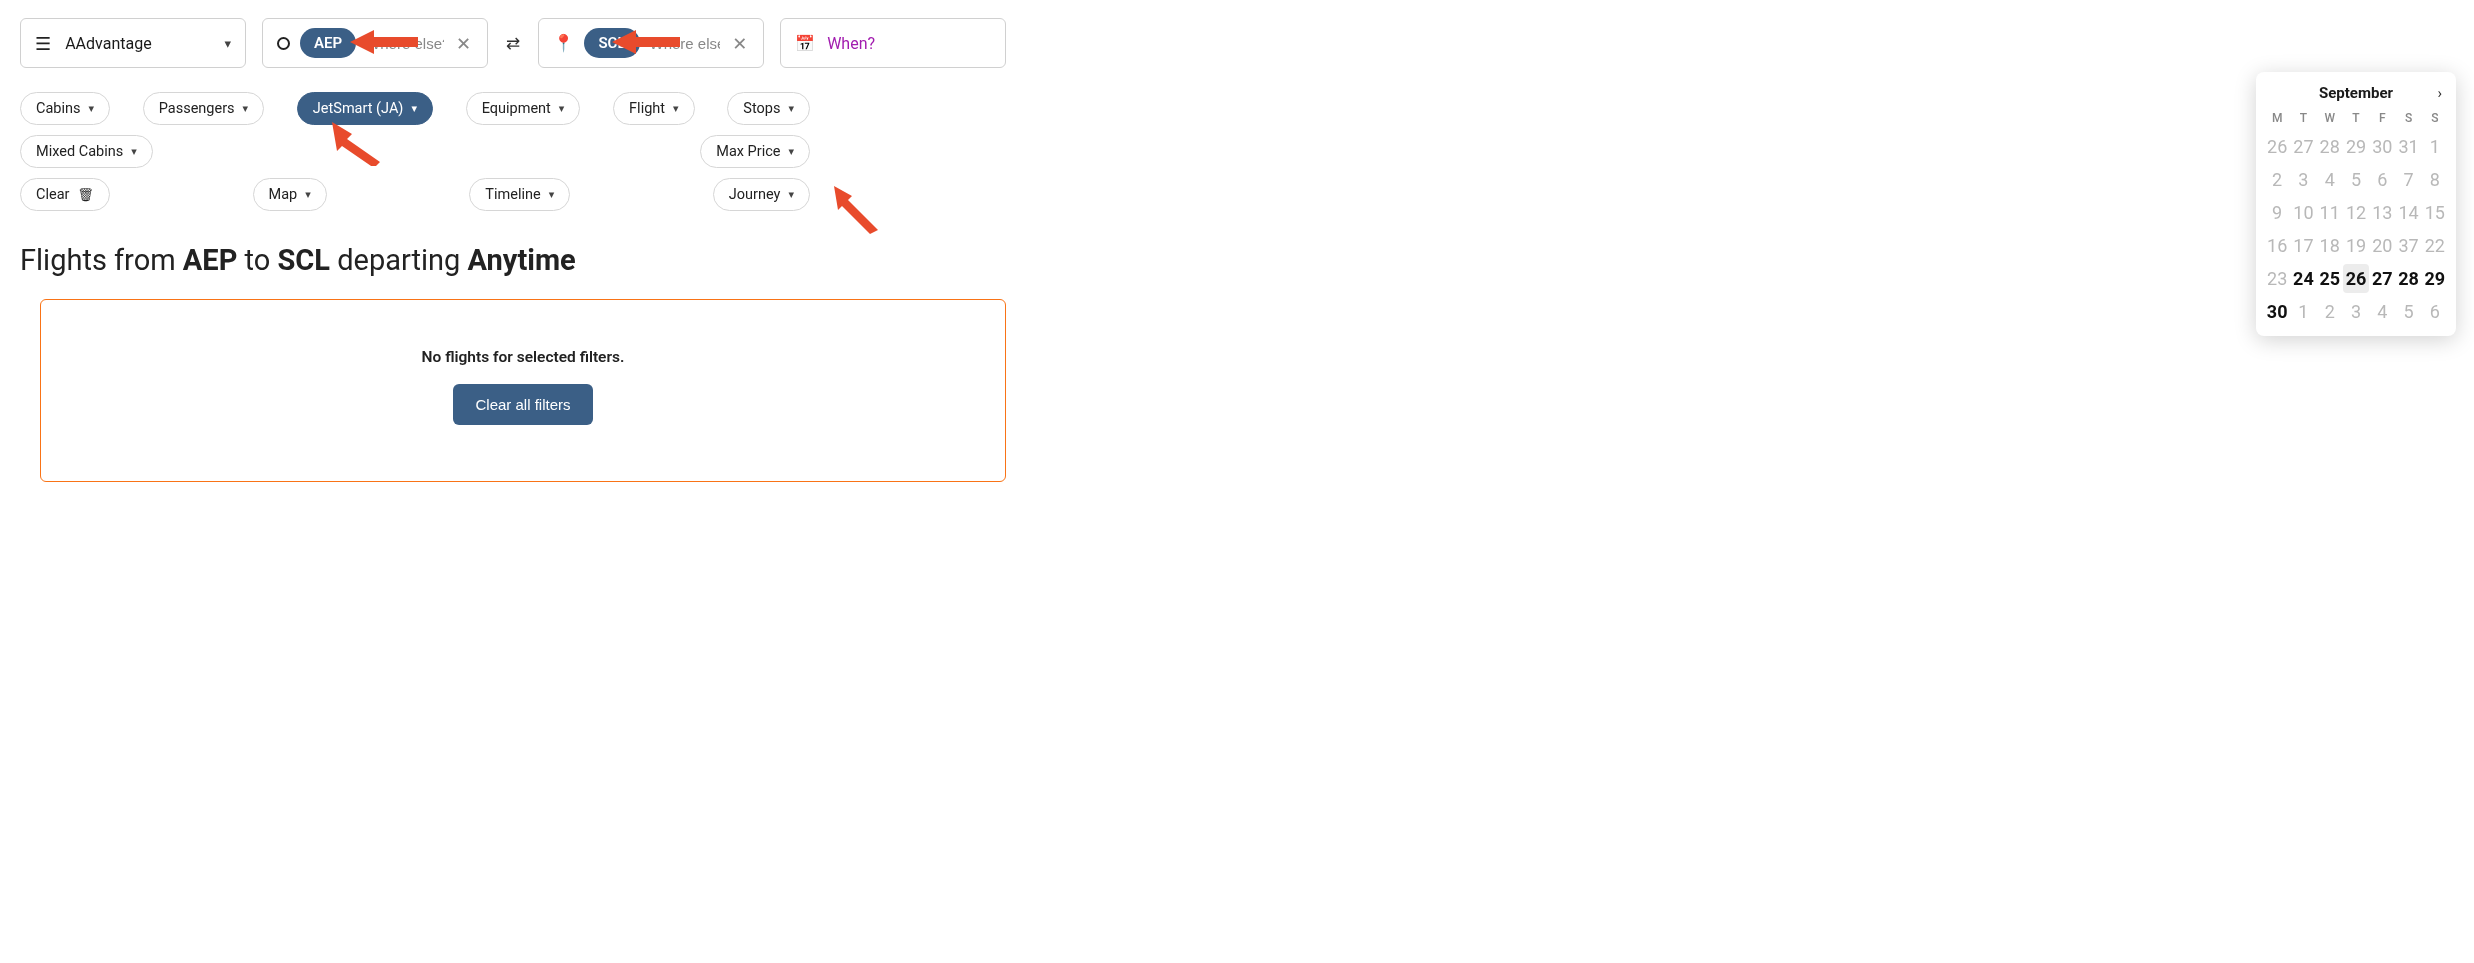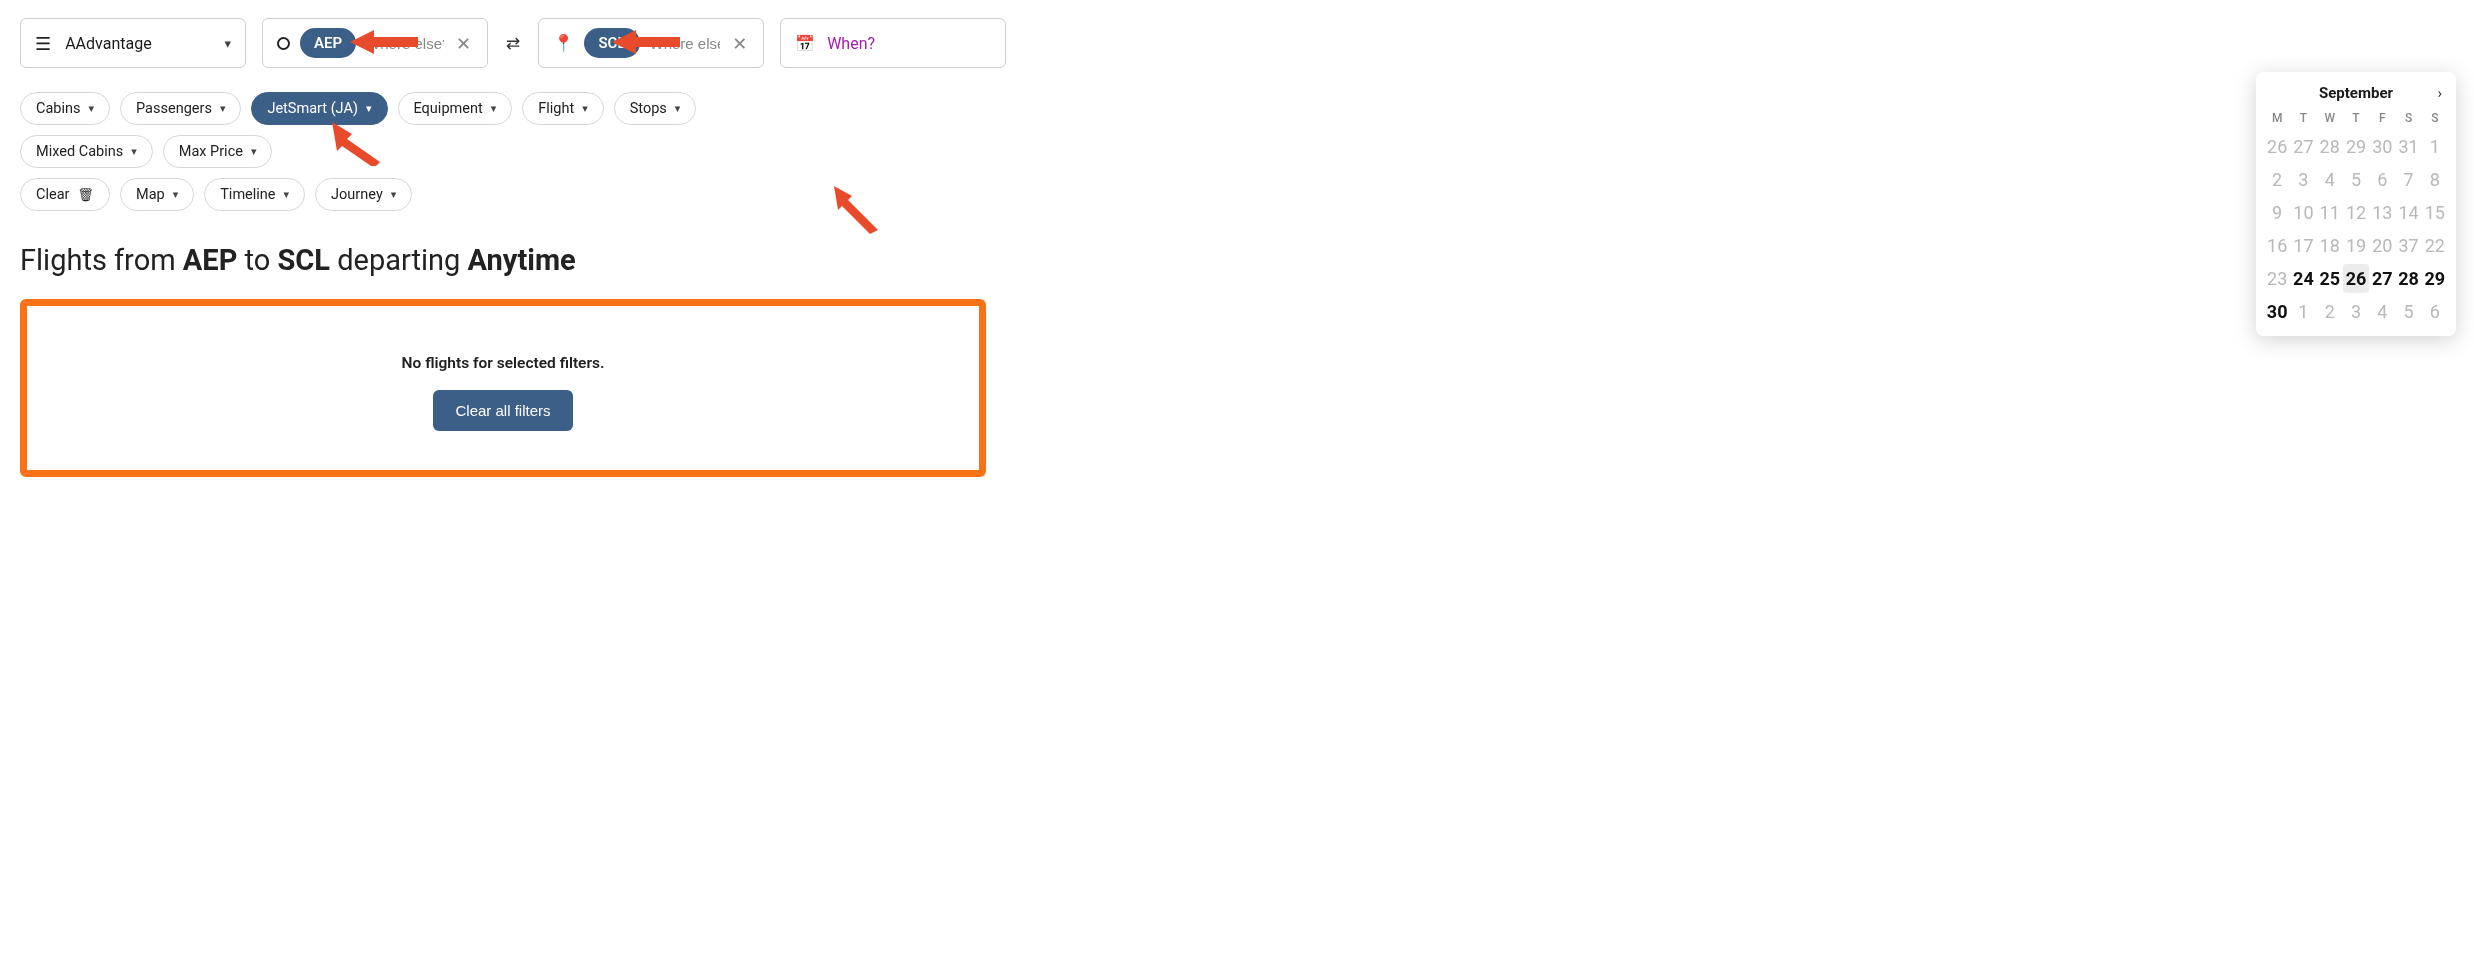--- a/index.html
+++ b/index.html
@@ -81,20 +81,21 @@
   }
   .cal-icon { font-size: 16px; color: #333; }
   .when-text { color: #a21caf; font-size: 16px; }
 
   .filters-row {
     display: flex;
     flex-wrap: wrap;
     gap: 10px;
     margin-bottom: 10px;
     max-width: 790px;
+    justify-content: space-between;
   }
   .pill {
     border: 1px solid #d6d6d6;
     border-radius: 999px;
     background: #fff;
     padding: 7px 15px;
     font-size: 14.5px;
     color: #222;
     display: inline-flex;
     align-items: center;
@@ -112,25 +113,26 @@
 
   .heading {
     font-size: 29px;
     font-weight: 400;
     color: #222;
     margin: 32px 0 22px 0;
   }
   .heading b { font-weight: 700; }
 
   .results-panel {
-    border: 7px solid #f97316;
+    border: 1px solid #f97316;
     border-radius: 6px;
-    padding: 48px 20px 39px;
+    padding: 48px 20px 56px;
     text-align: center;
     max-width: 966px;
+    margin-left: 20px;
   }
   .no-flights {
     font-size: 15.5px;
     color: #222;
     font-weight: 600;
     margin-bottom: 18px;
   }
   .clear-all-btn {
     background: #3b5f86;
     color: #fff;

